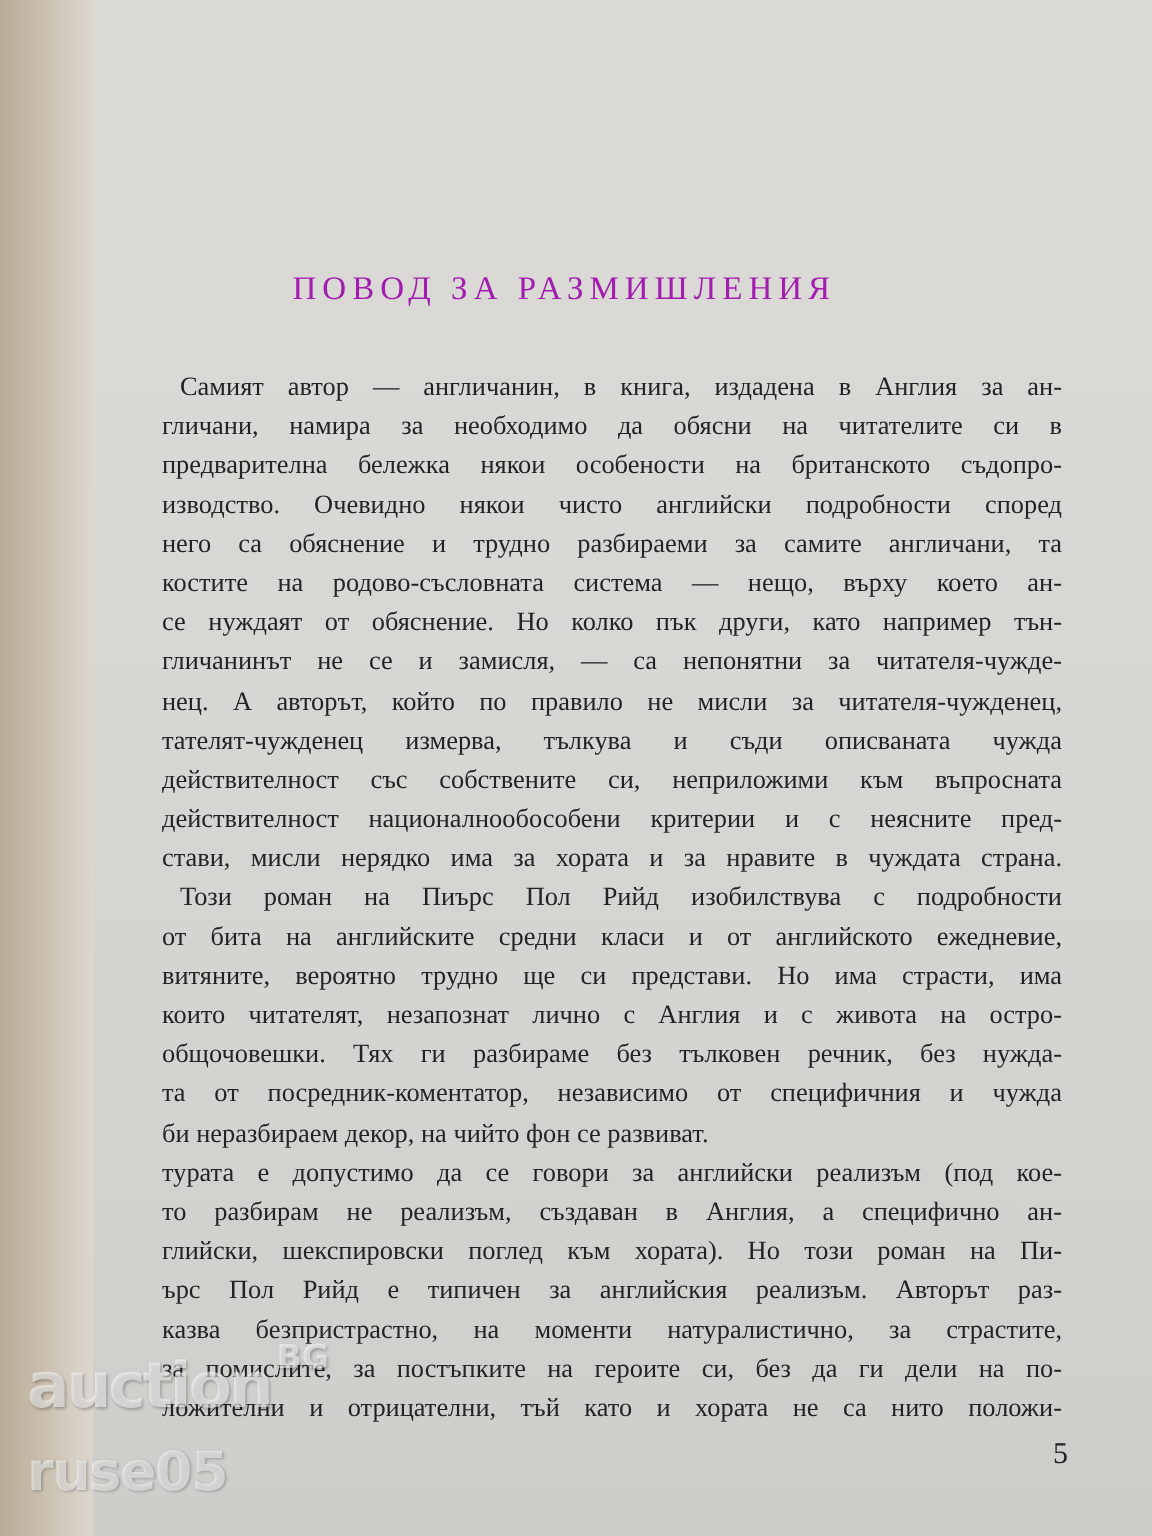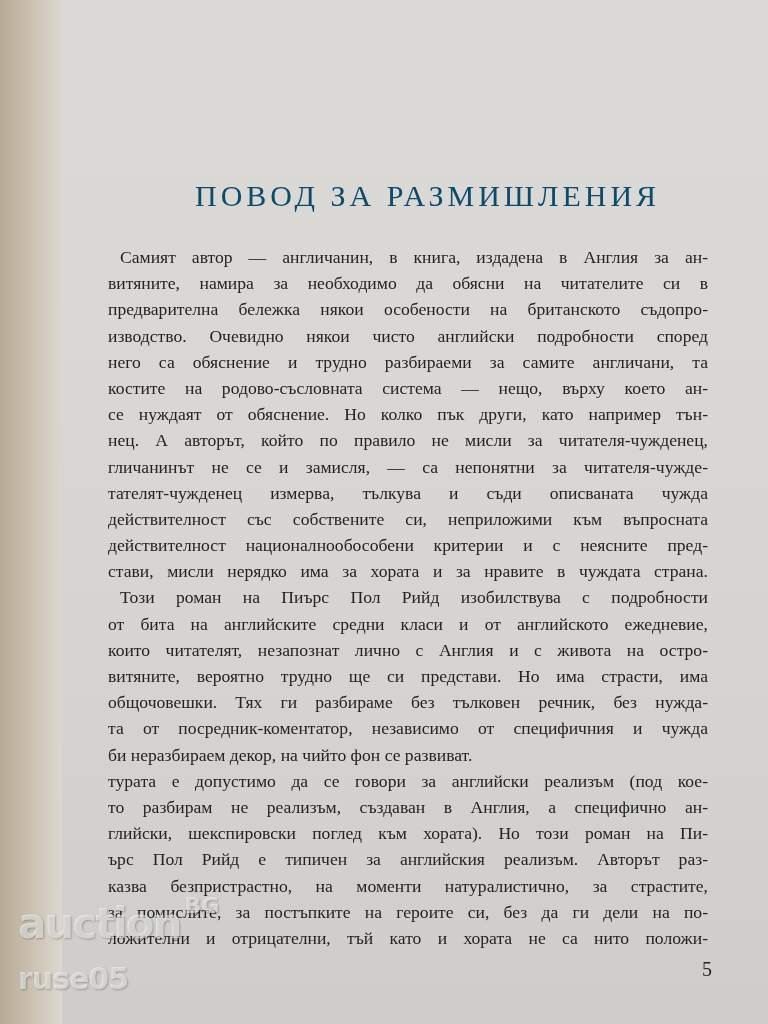--- a/index.html
+++ b/index.html
@@ -11,67 +11,67 @@
   .left-edge {
     position:absolute; left:0; top:0; width:62px; height:1024px;
     background:linear-gradient(90deg,#b8ab97 0%,#c7bcab 40%,#d6cfc4 80%,#dcd7cf 100%);
   }
   .page {
     position:absolute; left:62px; top:0; width:706px; height:1024px;
     background:linear-gradient(180deg,#dcdad6 0%,#d9d7d3 40%,#d5d3cf 70%,#cfcdc9 100%);
   }
   .title {
     position:absolute; left:195px; top:179px; width:400px;
-    font-size:30px; letter-spacing:4px; color:#0c4a6e; white-space:nowrap;
+    font-size:22px; letter-spacing:4px; color:#a21caf; white-space:nowrap;
   }
   .body-text {
     position:absolute; left:108px; top:244px; width:600px;
     color:#232323; font-size:17.6px; line-height:26.2px;
   }
   .line { display:block; text-align:justify; text-align-last:justify; white-space:nowrap; height:26.2px; overflow:visible; }
   .line.last { text-align-last:left; }
   .line.indent { padding-left:12px; }
   .page-num {
     position:absolute; left:702px; top:958px; font-size:20px; color:#222;
   }
   .watermark {
     position:absolute; left:18px; top:893px; color:rgba(255,255,255,0.55);
     text-shadow: 1px 1px 2px rgba(0,0,0,0.25);
     font-family:"DejaVu Sans", sans-serif; font-weight:bold;
   }
   .wm-main { font-size:42px; letter-spacing:-2px; line-height:62px; }
   .wm-bg { font-size:22px; vertical-align:top; margin-left:4px; }
-  .wm-user { font-size:30px; letter-spacing:-1px; margin-top:6px; display:block; }
+  .wm-user { font-size:36px; letter-spacing:-1px; margin-top:6px; display:block; }
 </style>
 </head>
 <body>
 
 <div class="left-edge"></div>
 <div class="page"></div>
 
 <div class="title">ПОВОД ЗА РАЗМИШЛЕНИЯ</div>
 
 <div class="body-text">
   <span class="line indent">Самият автор — англичанин, в книга, издадена в Англия за ан-</span>
-  <span class="line">витяните, намира за необходимо да обясни на читателите си  в</span>
+  <span class="line">гличани, намира за необходимо да обясни на читателите си  в</span>
   <span class="line">предварителна бележка някои особености на британското съдопро-</span>
   <span class="line">изводство. Очевидно някои чисто английски подробности според</span>
   <span class="line">него са обяснение и трудно разбираеми за самите англичани, та</span>
   <span class="line">костите на родово-съсловната система — нещо, върху което ан-</span>
   <span class="line">се нуждаят от обяснение. Но колко пък други, като например тън-</span>
+  <span class="line">гличанинът не се и замисля, — са непонятни за читателя-чужде-</span>
   <span class="line">нец. А авторът, който по правило не мисли за читателя-чужденец,</span>
-  <span class="line">гличанинът не се и замисля, — са непонятни за читателя-чужде-</span>
   <span class="line">тателят-чужденец измерва, тълкува и съди описваната чужда</span>
   <span class="line">действителност със собствените си, неприложими към въпросната</span>
   <span class="line">действителност националнообособени критерии и с неясните пред-</span>
   <span class="line">стави, мисли нерядко има за хората и за нравите в чуждата страна.</span>
   <span class="line indent">Този роман на Пиърс Пол Рийд изобилствува с подробности</span>
   <span class="line">от бита на английските средни класи и от английското ежедневие,</span>
+  <span class="line">витяните, вероятно трудно ще си представи. Но има страсти, има</span>
   <span class="line">които читателят, незапознат лично с Англия и с живота на остро-</span>
-  <span class="line">витяните, вероятно трудно ще си представи. Но има страсти, има</span>
   <span class="line">общочовешки. Тях ги разбираме без тълковен речник, без нужда-</span>
   <span class="line">та от посредник-коментатор, независимо от специфичния и чужда</span>
   <span class="line last">би неразбираем декор, на чийто фон се развиват.</span>
   <span class="line">турата е допустимо да се говори за английски реализъм (под кое-</span>
   <span class="line">то разбирам не реализъм, създаван в Англия, а специфично ан-</span>
   <span class="line">глийски, шекспировски поглед към хората). Но този роман на Пи-</span>
   <span class="line">ърс Пол Рийд е типичен за английския реализъм. Авторът раз-</span>
   <span class="line">казва безпристрастно, на моменти натуралистично, за страстите,</span>
   <span class="line">за помислите, за постъпките на героите си, без да ги дели на по-</span>
   <span class="line">ложителни и отрицателни, тъй като и хората не са нито положи-</span>

